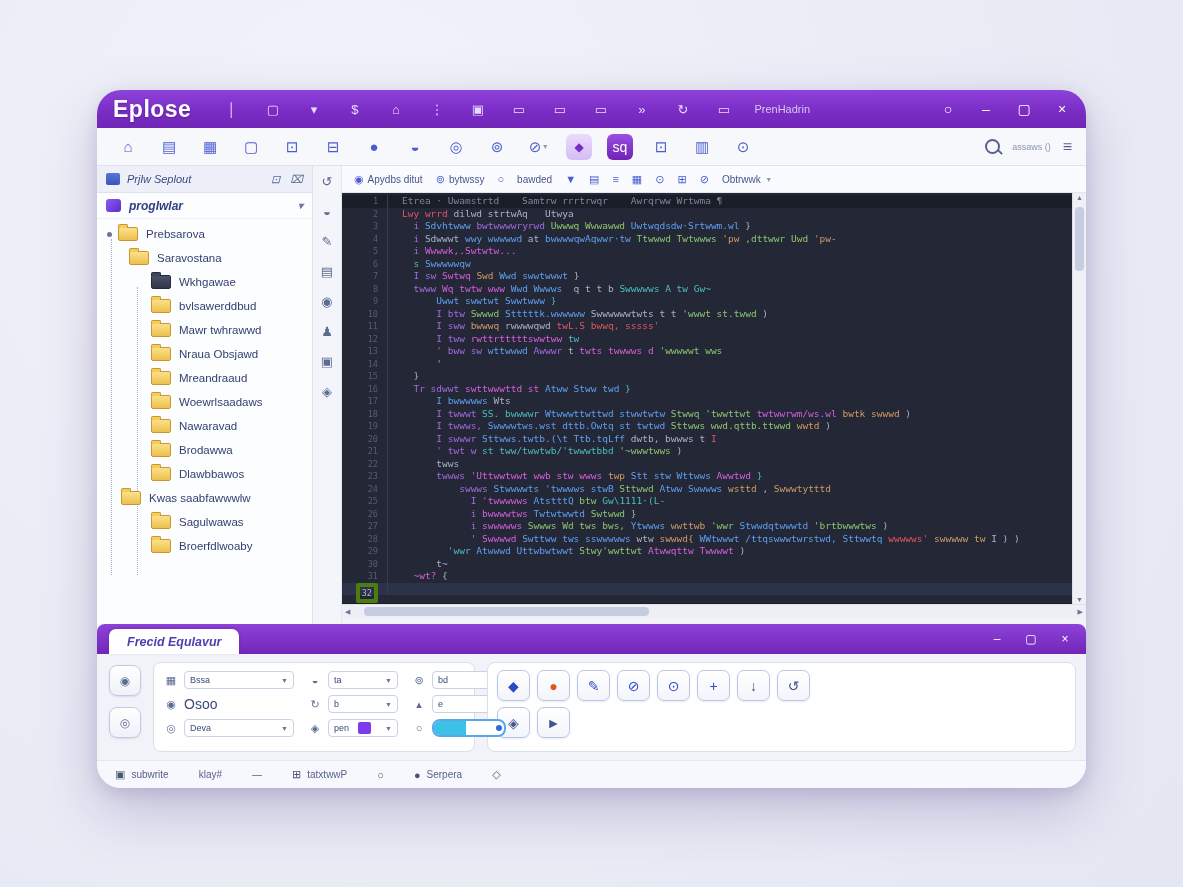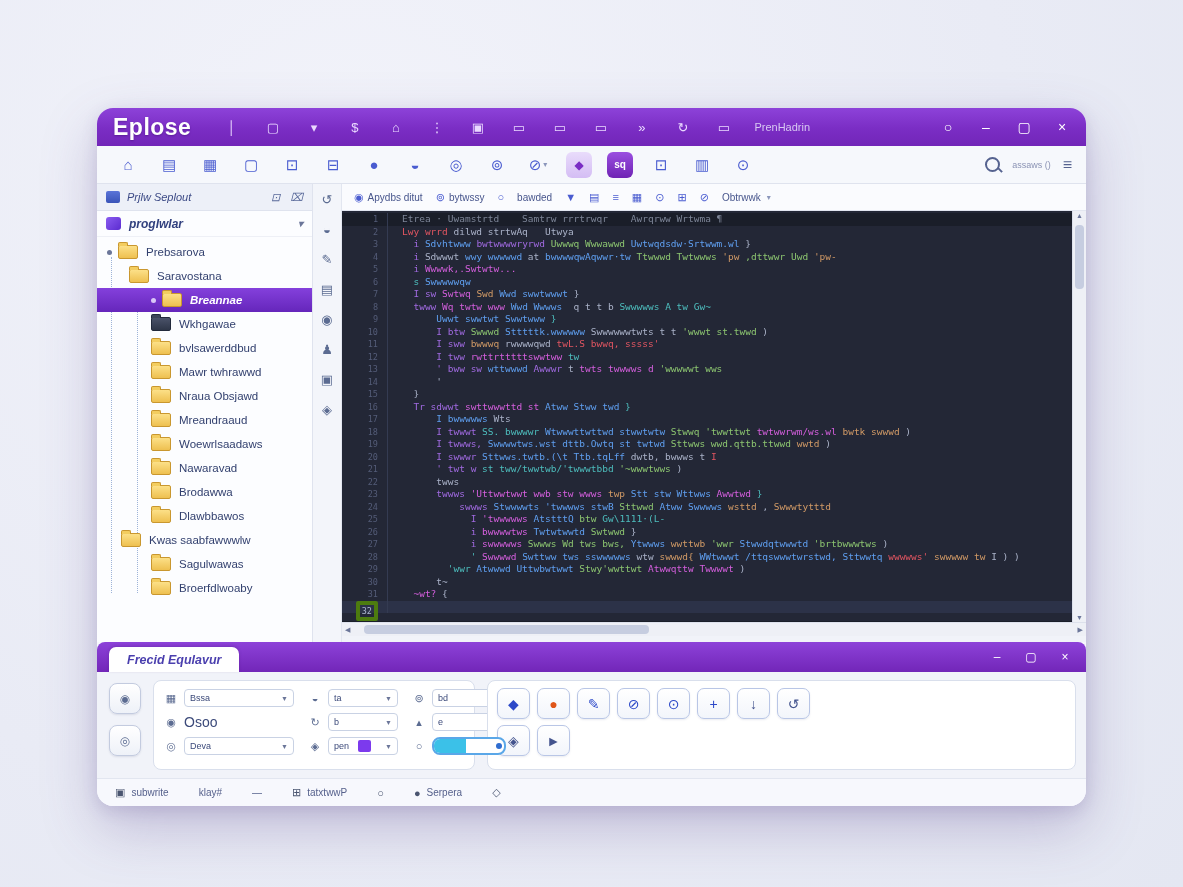--- a/index.html
+++ b/index.html
@@ -1,35 +1,35 @@
 <!DOCTYPE html>
 <html><head>
 <meta charset="utf-8">
 <style>
   html,body{margin:0;padding:0;width:1183px;height:887px;overflow:hidden;
     background:radial-gradient(circle at 30% 20%, #f2f3fa 0%, #e9ebf5 60%, #e4e7f2 100%);
     font-family:"Liberation Sans", sans-serif;}
-  .window{position:absolute;left:97px;top:108px;width:989px;height:698px;border-radius:16px;
+  .window{position:absolute;left:97px;top:90px;width:989px;height:698px;border-radius:24px;
     background:#f7f8fd;box-shadow:0 22px 55px rgba(90,70,140,.28),0 5px 16px rgba(90,70,140,.16);
     overflow:hidden;display:flex;flex-direction:column;}
   
   .titlebar{height:38px;flex:none;background:linear-gradient(180deg,#8d42d9 0%,#7a2dc4 55%,#7226b8 100%);
     display:flex;align-items:center;padding:0 16px;}
   .logo{color:#fff;font-size:23px;font-weight:bold;letter-spacing:.5px;margin-right:20px;text-shadow:0 1px 2px rgba(40,0,80,.35);}
   .tbar-icons{display:flex;align-items:center;}
   .tbar-ico{color:#ead9ff;font-size:13px;width:41px;text-align:center;cursor:default;}
   .tbar-title{color:#d8c8f2;font-size:11px;margin-left:10px;}
   .tbar-controls{margin-left:auto;display:flex;align-items:center;gap:22px;color:#fff;}
   .tbar-controls span{font-size:14px;width:16px;text-align:center;}
   
   .toolbar{height:37px;flex:none;background:#f6f8fc;border-bottom:1px solid #dfe3ee;
     display:flex;align-items:center;padding:0 14px;}
   .tool-chip{width:34px;height:26px;margin-right:7px;display:flex;align-items:center;justify-content:center;
     font-size:15px;color:#4a5cd0;border-radius:6px;position:relative;}
-  .tool-chip.chip-purple{background:linear-gradient(180deg,#9b4fe0,#6f23b4);color:#fff;font-size:10px;font-weight:bold;width:26px;margin:0 11px 0 4px;}
+  .tool-chip.chip-purple{background:linear-gradient(180deg,#9b4fe0,#6f23b4);color:#fff;font-size:14px;font-weight:normal;width:26px;margin:0 11px 0 4px;}
   .tool-chip.chip-purple-light{background:linear-gradient(180deg,#e9dcfb,#d4bdf4);color:#7a2dc4;font-size:12px;width:26px;margin:0 11px 0 4px;}
   .tool-caret{font-size:8px;color:#8b96bb;margin-left:2px;}
   .toolbar-right{margin-left:auto;display:flex;align-items:center;gap:12px;}
   .mag{width:11px;height:11px;border:2px solid #55628f;border-radius:50%;position:relative;}
   .mag:after{content:"";position:absolute;width:6px;height:2px;background:#55628f;transform:rotate(45deg);right:-5px;bottom:-1px;}
   .search-label{font-size:9px;color:#8b93b4;}
   .burger{font-size:16px;color:#55628f;}
   
   .bodyrow{flex:1;display:flex;min-height:0;}
   
@@ -195,25 +195,20 @@
           <div class="guide" style="left: 14px; top: 20px; height: 336px;"></div>
           <div class="guide" style="left: 40px; top: 68px; height: 288px;"></div>
           <div class="tree-row" style="padding-left: 10px;">
             <span class="dot"></span>
             <span class="fold"></span>
             <span>Prebsarova</span>
           </div>
           <div class="tree-row" style="padding-left: 32px;">
             <span class="fold"></span>
             <span>Saravostana</span>
-          </div>
-          <div class="tree-row sel" style="padding-left: 54px;">
-            <span class="dot"></span>
-            <span class="fold"></span>
-            <span>Breannae</span>
           </div>
           <div class="tree-row" style="padding-left: 54px;">
             <span class="fold dark"></span>
             <span>Wkhgawae</span>
           </div>
           <div class="tree-row" style="padding-left: 54px;">
             <span class="fold"></span>
             <span>bvlsawerddbud</span>
           </div>
           <div class="tree-row" style="padding-left: 54px;">

